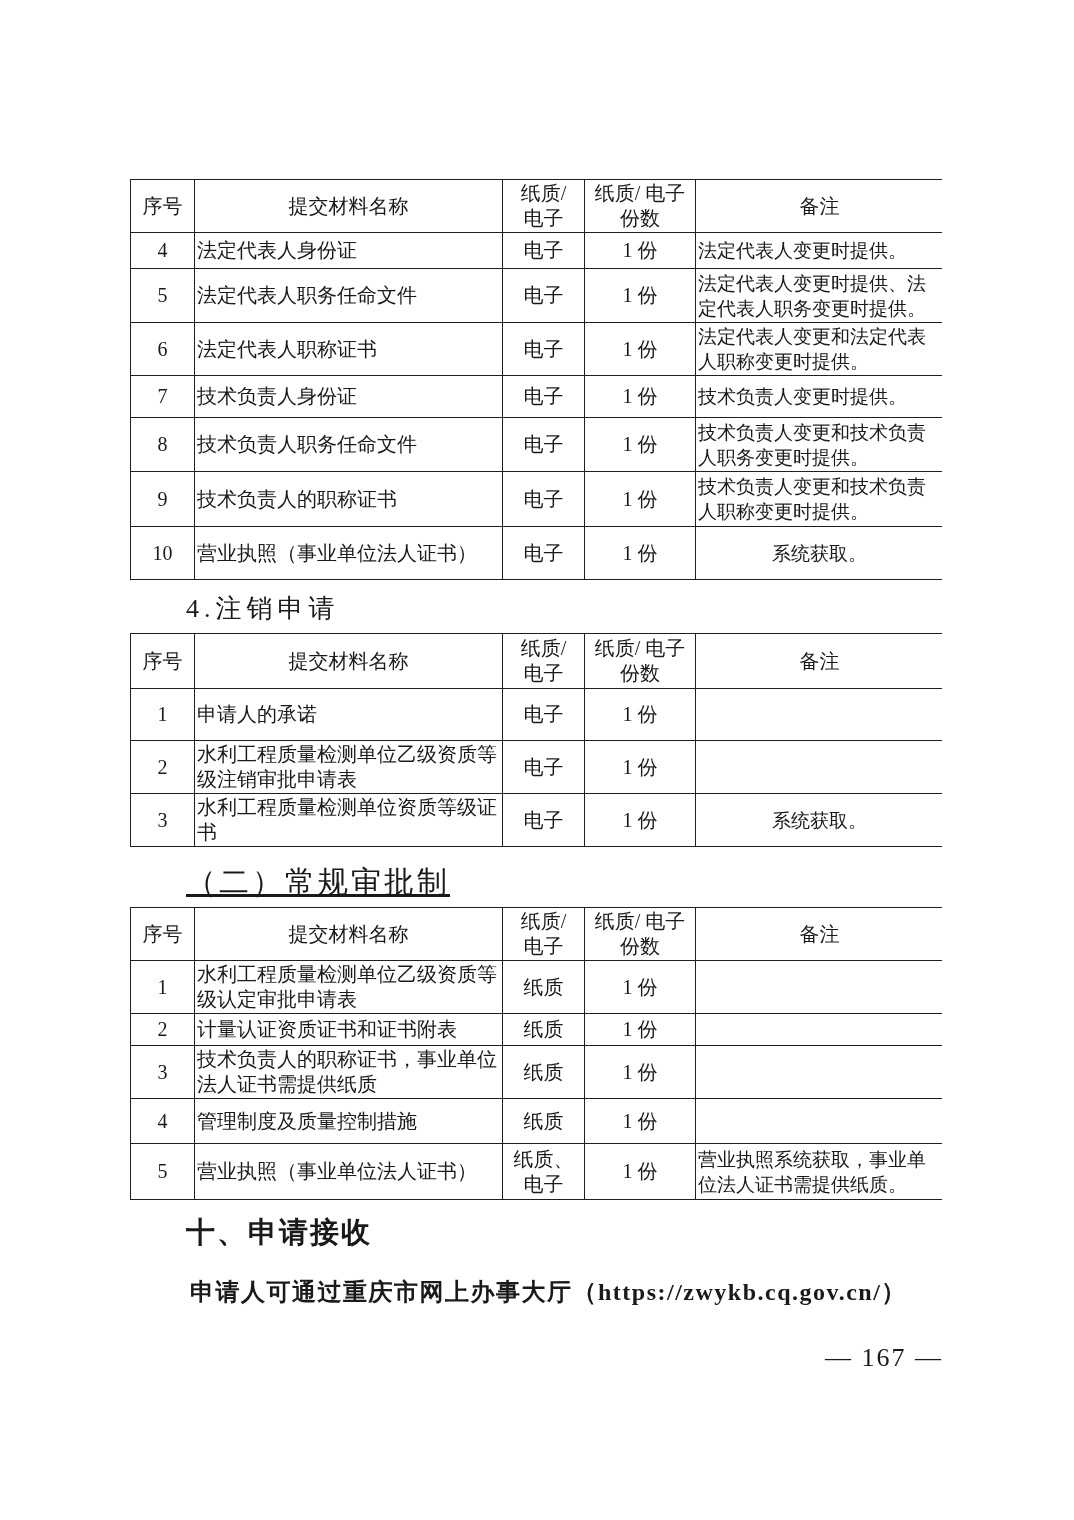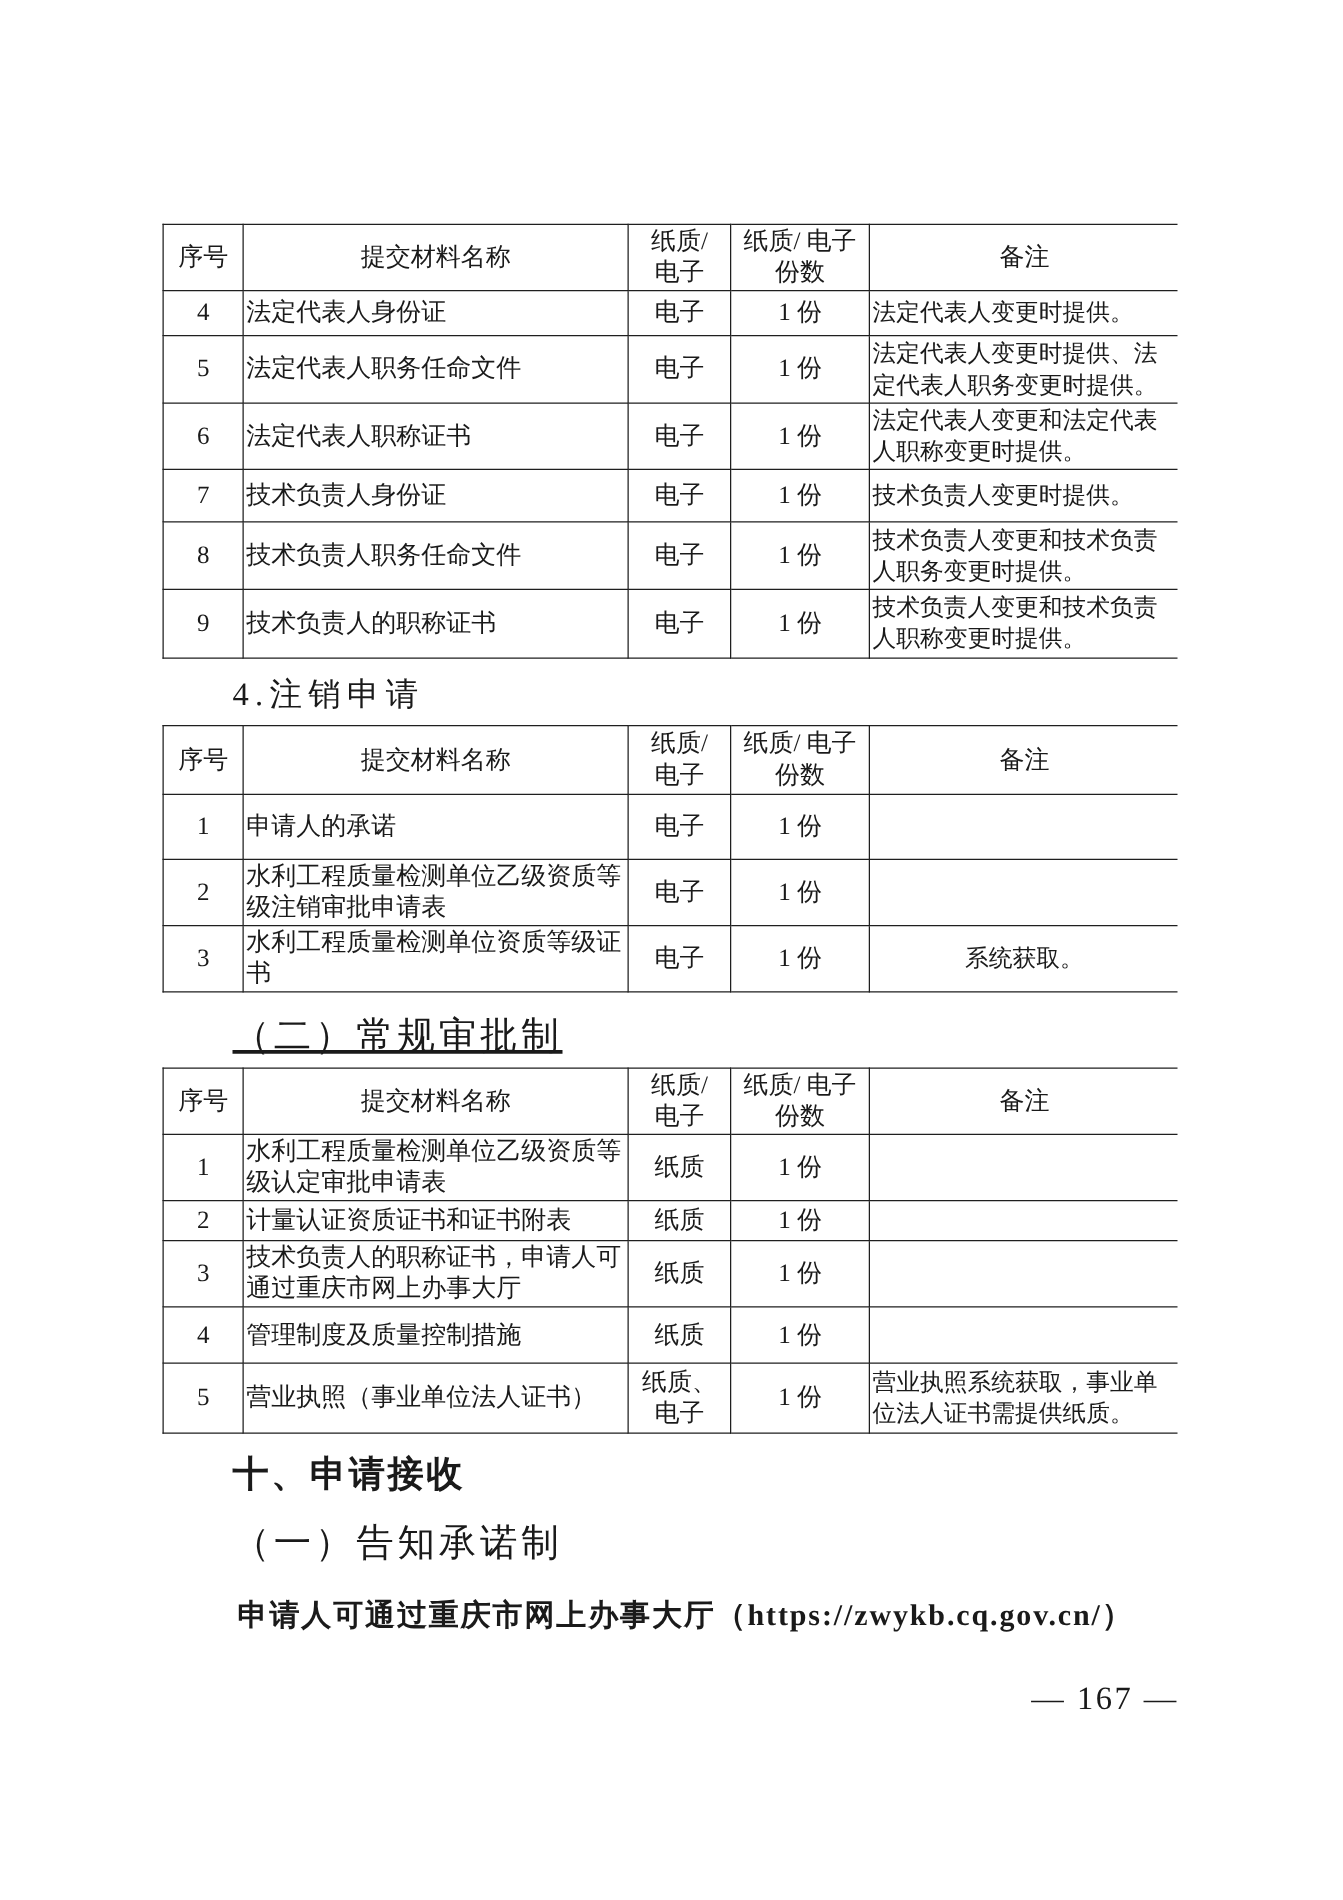--- a/index.html
+++ b/index.html
@@ -144,20 +144,27 @@
         <td class="cop">1 份</td>
         <td class="rem">技术负责人变更和技术负责人职务变更时提供。</td>
       </tr>
       <tr class="rh55">
         <td class="seq">9</td>
         <td class="name">技术负责人的职称证书</td>
         <td class="med">电子</td>
         <td class="cop">1 份</td>
         <td class="rem">技术负责人变更和技术负责人职称变更时提供。</td>
       </tr>
+      <tr class="rh53">
+        <td class="seq">10</td>
+        <td class="name">营业执照（事业单位法人证书）</td>
+        <td class="med">电子</td>
+        <td class="cop">1 份</td>
+        <td class="rem center">系统获取。</td>
+      </tr>
     </tbody>
       </table>
 
     <div class="h-num">4.注销申请</div>
 
     <table class="mat" id="table-2">
       <colgroup>
           <col style="width:64px">
           <col style="width:308px">
           <col style="width:82px">
@@ -227,21 +234,21 @@
       </tr>
       <tr class="rh32">
         <td class="seq">2</td>
         <td class="name">计量认证资质证书和证书附表</td>
         <td class="med">纸质</td>
         <td class="cop">1 份</td>
         <td class="rem"></td>
       </tr>
       <tr class="rh52">
         <td class="seq">3</td>
-        <td class="name">技术负责人的职称证书，申请人可通过重庆市网上办事大厅</td>
+        <td class="name">技术负责人的职称证书，事业单位法人证书需提供纸质</td>
         <td class="med">纸质</td>
         <td class="cop">1 份</td>
         <td class="rem"></td>
       </tr>
       <tr class="rh45">
         <td class="seq">4</td>
         <td class="name">管理制度及质量控制措施</td>
         <td class="med">纸质</td>
         <td class="cop">1 份</td>
         <td class="rem"></td>
@@ -251,18 +258,17 @@
         <td class="name">营业执照（事业单位法人证书）</td>
         <td class="med" style="white-space:pre-line">纸质、
 电子</td>
         <td class="cop">1 份</td>
         <td class="rem">营业执照系统获取，事业单位法人证书需提供纸质。</td>
       </tr>
     </tbody>
       </table>
 
     <div class="h-hei">十、申请接收</div>
-    <div class="h-kai sec101">（一）告知承诺制</div>
     <div class="body-para">申请人可通过重庆市网上办事大厅（https://zwykb.cq.gov.cn/）</div>
     <div class="page-num">— 167 —</div>
 
   </div>
 </div>
 
 </body></html>

